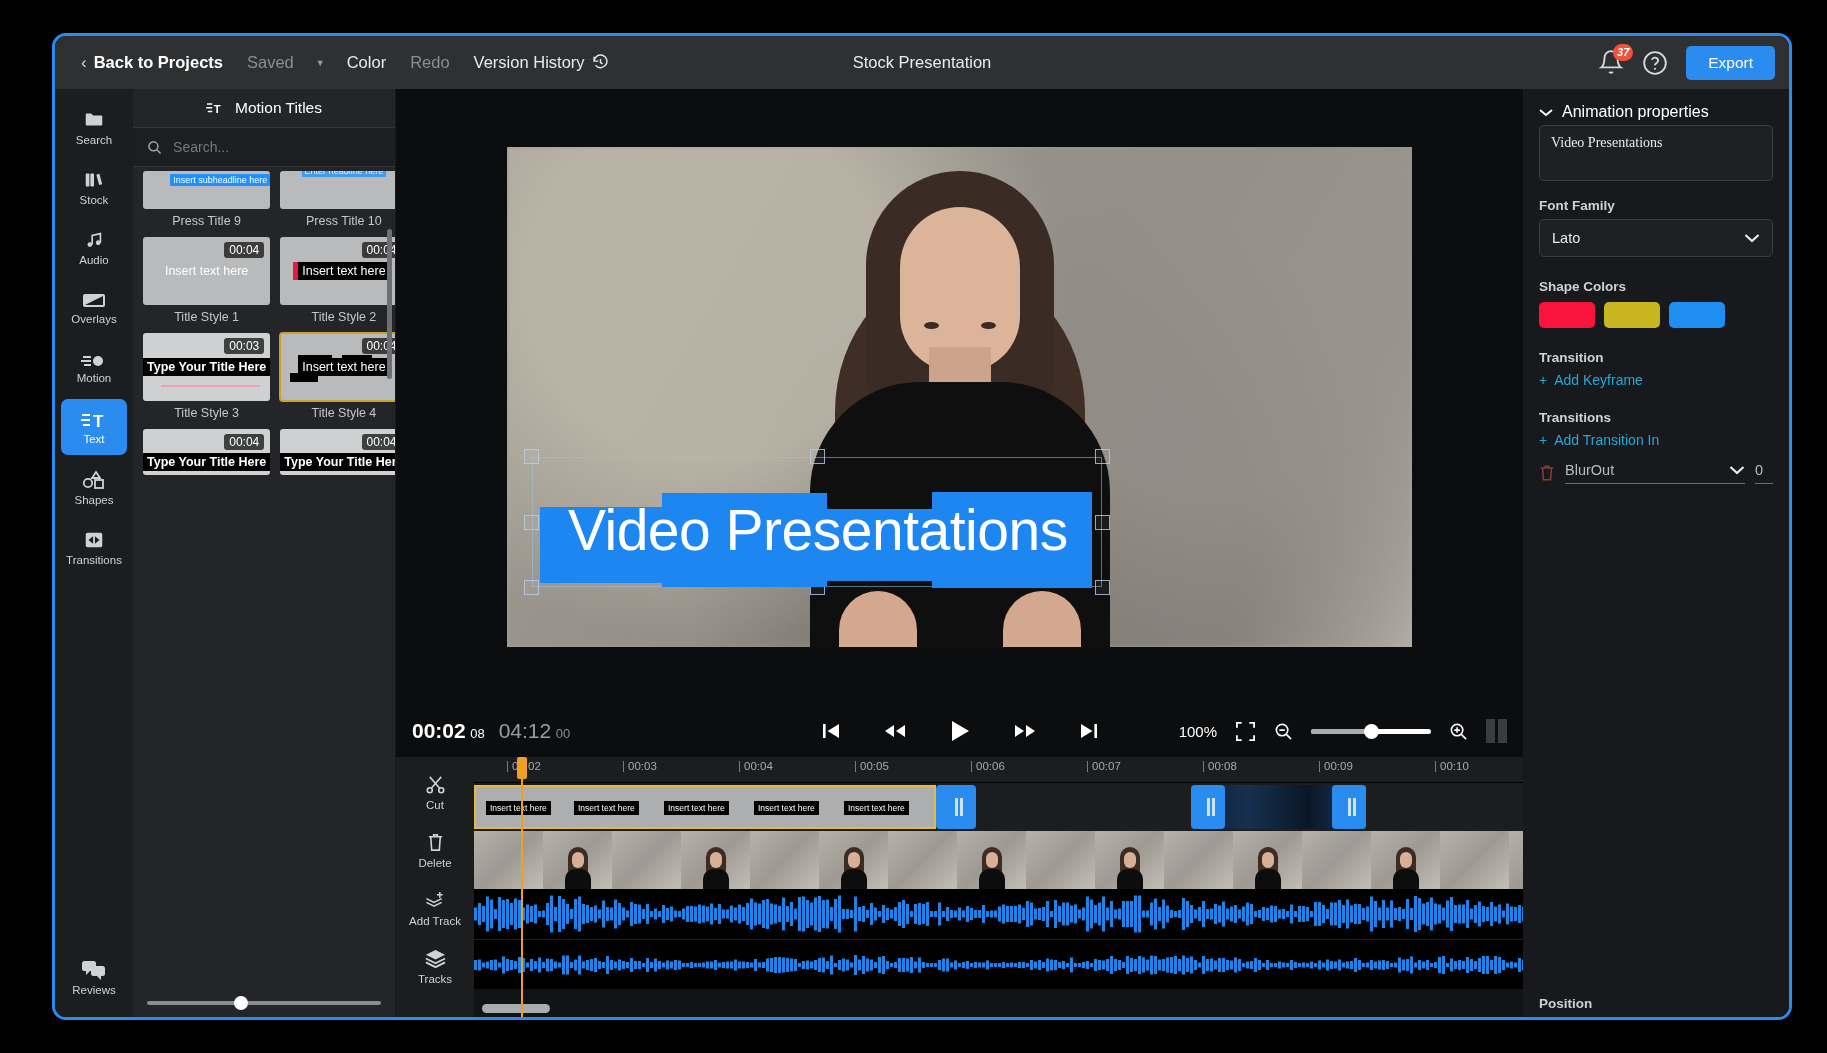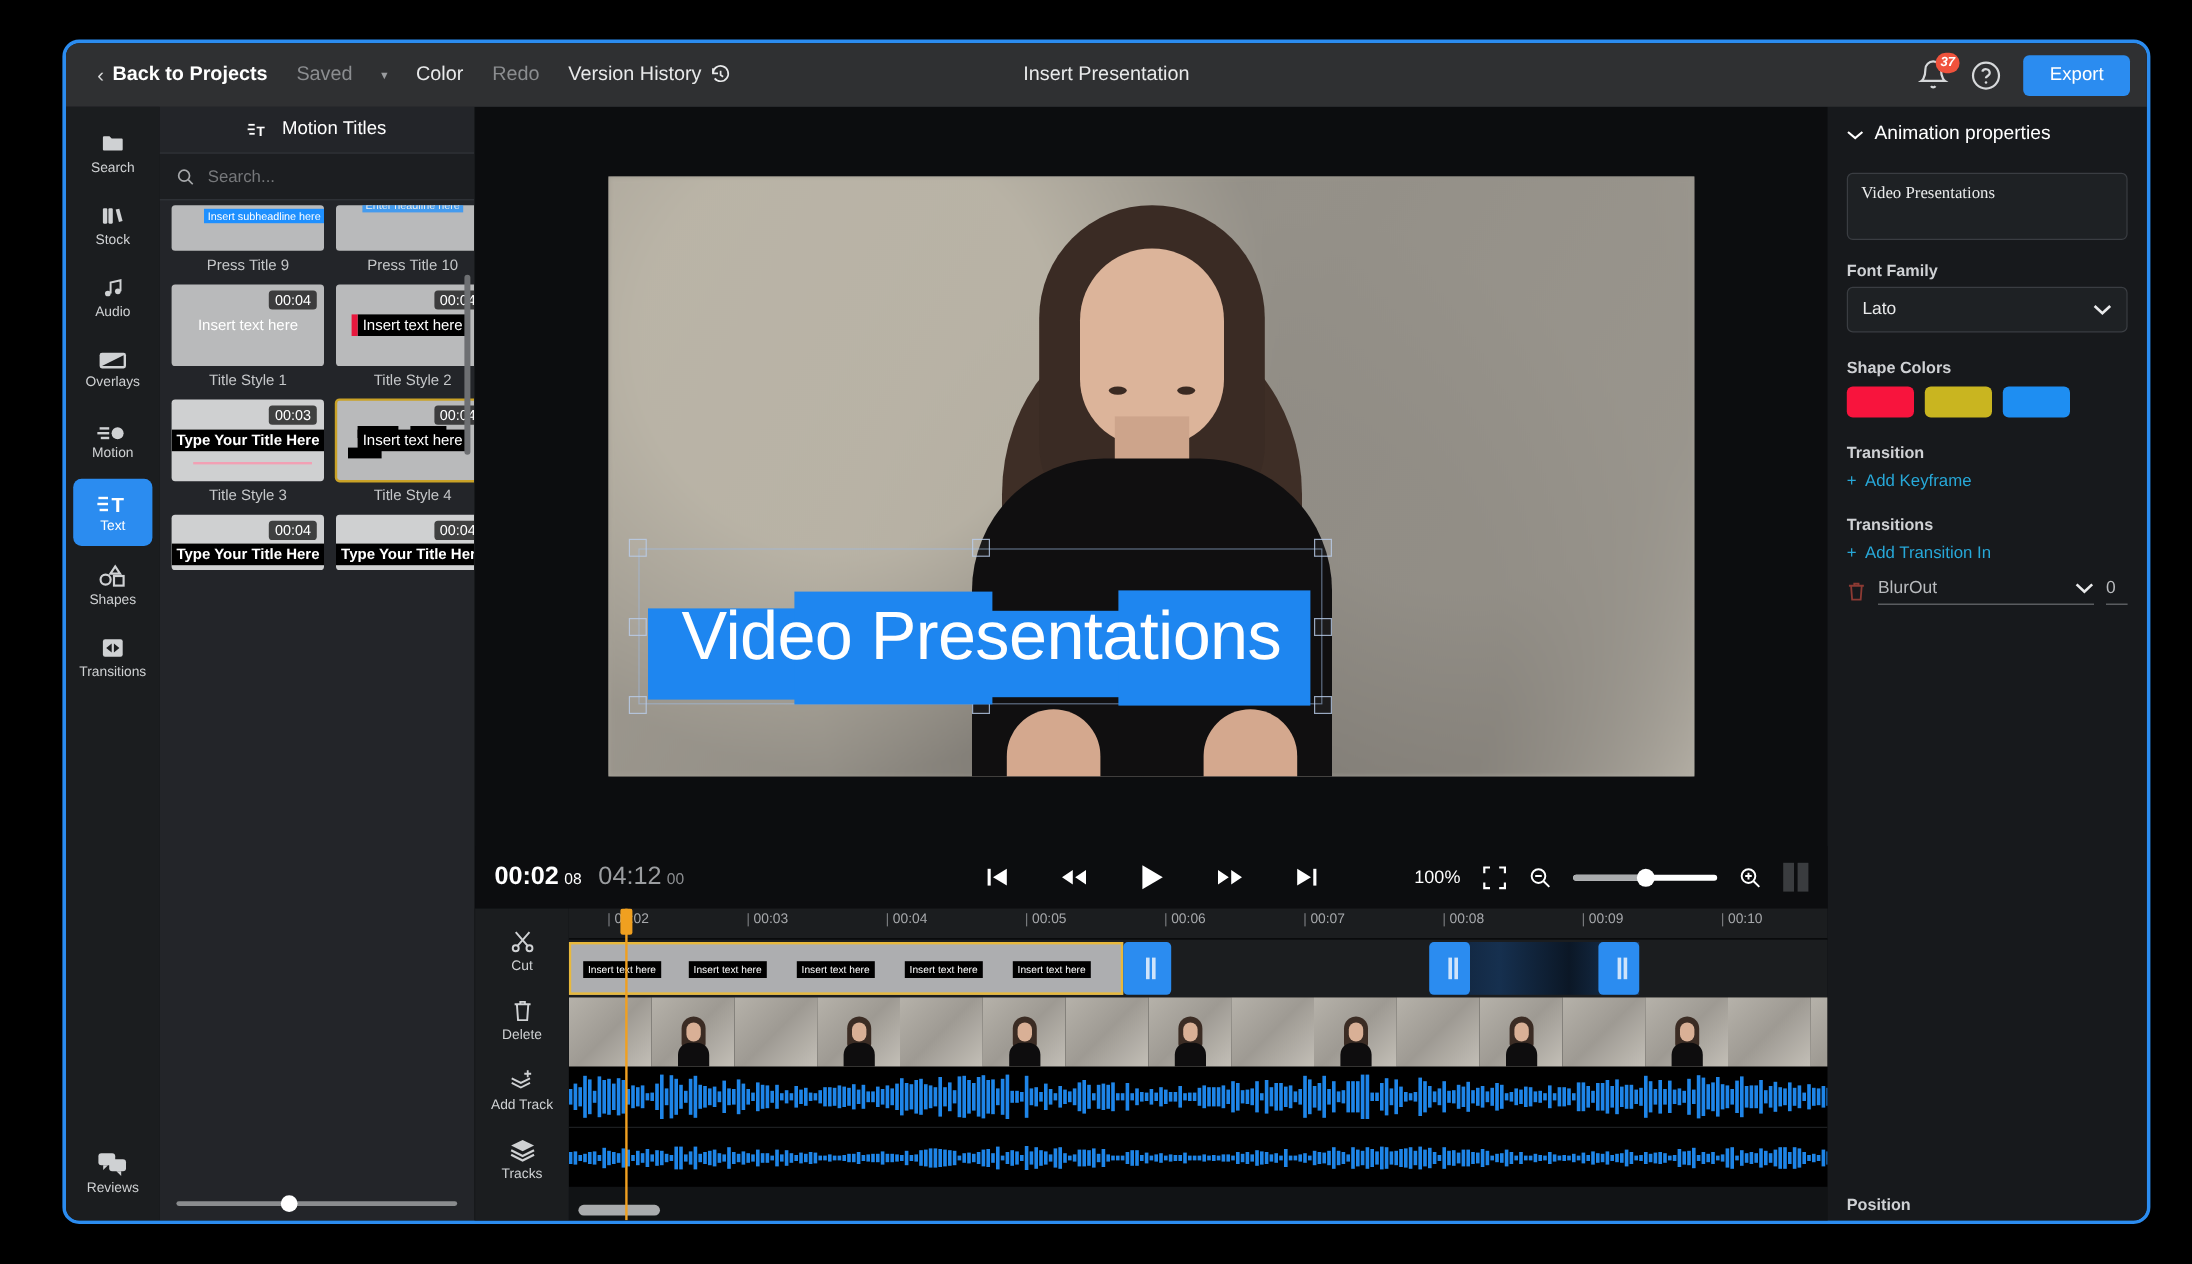--- a/index.html
+++ b/index.html
@@ -270,21 +270,21 @@
 
   
   .rpanel { width: 266px; flex:0 0 266px; background:#17191c; display:flex; flex-direction:column; }
   .rtabs { display:flex; gap:0; height:42px; align-items:stretch; padding:0 10px; border-bottom:1px solid #2a2d31; }
   .rtab {
     padding: 0 14px; display:flex; align-items:center; font-size:14.5px; color:#c2c4c7;
     cursor:pointer; border-bottom: 3px solid transparent;
   }
   .rtab.active { color:#2b8cf0; border-bottom-color:#2b8cf0; }
   .rbody { flex:1; padding: 14px 16px; overflow:hidden; position:relative; }
-  .sec-head { display:flex; align-items:center; gap:9px; color:#fff; font-size:16px; margin-bottom:23px; }
+  .sec-head { display:flex; align-items:center; gap:9px; color:#fff; font-size:16px; margin-bottom:4px; }
   .ta-box {
     width:100%; height:56px; background:#1e2124; border:1px solid #3a3d42; border-radius:5px;
     color:#e9eaeb; font-size:14px; padding:9px 11px; font-family:"Liberation Serif", serif;
     resize:none; outline:none; position:relative;
   }
   .flabel { color:#cfd1d4; font-size:13.5px; font-weight:bold; margin:13px 0 6px; }
   .select {
     width:100%; height:38px; background:#1e2124; border:1px solid #3a3d42; border-radius:5px;
     display:flex; align-items:center; justify-content:space-between; padding:0 12px;
     color:#e9eaeb; font-size:14.5px; cursor:pointer;
@@ -326,21 +326,21 @@
       <div class="tb-item tb-bright">
         <span>Version History</span>
         <svg width="17" height="17" viewBox="0 0 24 24" fill="none" stroke="#e8e9ea" stroke-width="2">
           <path d="M3 10a9 9 0 1 1 2 6"></path>
             <polyline points="3 4 3 10 9 10"></polyline>
             <polyline points="12 7 12 12 15 14"></polyline>
         </svg>
       </div>
     </div>
 
-    <div class="tb-title">Insert Presentation</div>
+    <div class="tb-title">Stock Presentation</div>
 
     <div class="tb-right">
       <div class="bell-wrap">
         <svg width="26" height="26" viewBox="0 0 24 24" fill="none" stroke="#d6d8da" stroke-width="1.7">
           <path d="M18 8a6 6 0 0 0-12 0c0 7-3 9-3 9h18s-3-2-3-9"></path>
           <path d="M13.7 21a2 2 0 0 1-3.4 0"></path>
         </svg>
         <span class="badge">37</span>
       </div>
       <svg class="help-ic" viewBox="0 0 24 24" fill="none" stroke="#d6d8da" stroke-width="1.7">

